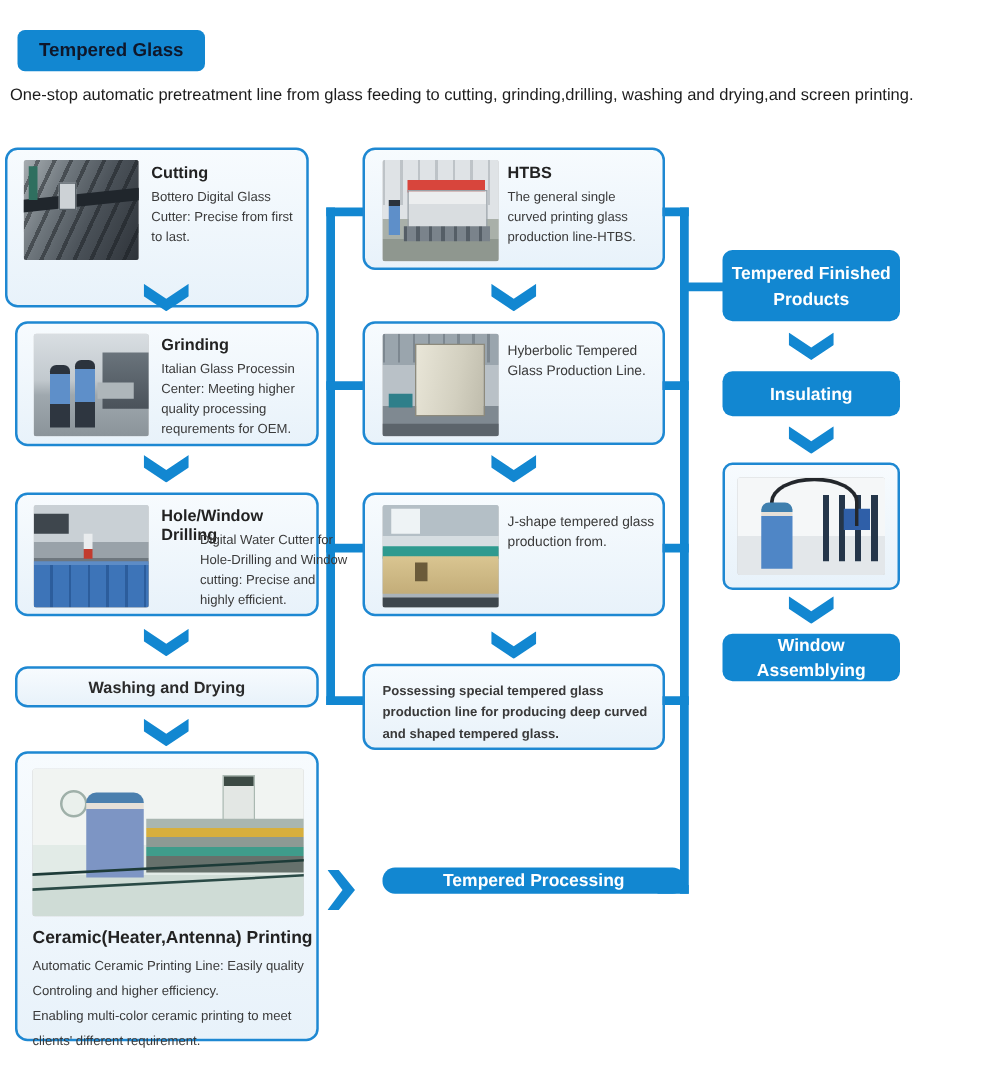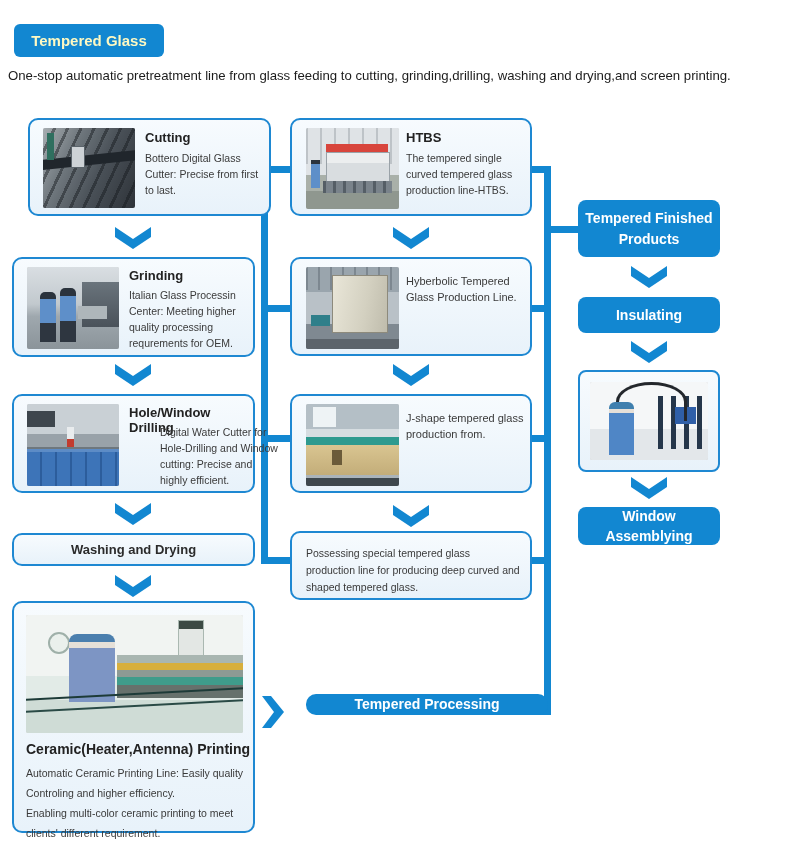--- a/index.html
+++ b/index.html
@@ -2,21 +2,21 @@
 <html><head>
 <meta charset="utf-8">
 <style>
   html,body { margin:0; padding:0; background:#fff; }
   .canvas {
     position:relative; width:800px; height:854px; background:#ffffff;
     font-family:"Liberation Sans", sans-serif; overflow:hidden;
   }
   .badge {
     position:absolute; left:14px; top:24px; width:150px; height:33px;
-    background:#1287d1; border-radius:6px; color:#fef9c3; font-size:15px; font-weight:700;
+    background:#1287d1; border-radius:6px; color:#0f172a; font-size:15px; font-weight:700;
     display:flex; align-items:center; justify-content:center; z-index:3;
   }
   .subtitle {
     position:absolute; left:8px; top:68px; font-size:13.2px; color:#1c1c1c;
     white-space:nowrap; letter-spacing:0; z-index:3;
   }
   .box {
     position:absolute; box-sizing:border-box;
     background:linear-gradient(180deg,#f7fbfe 0%,#e8f2fa 100%);
     border:2px solid #1e88d2; border-radius:10px; z-index:2;
@@ -51,21 +51,21 @@
   <div class="line" style="left:261px;top:557px;width:33px;height:7px;"></div>
 
   <div class="line" style="left:544px;top:166px;width:7px;height:549px;"></div>
   <div class="line" style="left:526px;top:166px;width:25px;height:7px;"></div>
   <div class="line" style="left:544px;top:226px;width:38px;height:7px;"></div>
   <div class="line" style="left:526px;top:305px;width:25px;height:7px;"></div>
   <div class="line" style="left:526px;top:435px;width:25px;height:7px;"></div>
   <div class="line" style="left:526px;top:557px;width:25px;height:7px;"></div>
   <div class="line" style="left:526px;top:708px;width:25px;height:7px;"></div>
 
-  <div class="box" style="left:28px;top:118px;width:243px;height:98px;">
+  <div class="box" style="left:4px;top:118px;width:243px;height:128px;">
     <div class="photo" style="left:13px;top:8px;width:92px;height:80px;">
       <div style="position:absolute;inset:0;background:linear-gradient(115deg,#a7adb1,#70787e 30%,#4a5158 60%,#2e3339);"></div>
       <div style="position:absolute;inset:0;background:repeating-linear-gradient(115deg,rgba(0,0,0,0) 0 9px,rgba(20,24,28,.45) 9px 12px);"></div>
       <div style="position:absolute;left:-10%;top:34%;width:120%;height:13%;background:#20262c;transform:rotate(-6deg);"></div>
       <div style="position:absolute;left:30%;top:22%;width:14%;height:26%;background:#cdd2d6;border:1px solid #5a636a;"></div>
       <div style="position:absolute;left:4%;top:6%;width:8%;height:34%;background:#2f6f5f;"></div>
     </div>
     <div class="box-title" style="left:115px;top:10px;">Cutting</div>
     <div class="box-body" style="left:115px;top:30px;width:120px;">Bottero Digital Glass Cutter: Precise from first to last.</div>
   </div>
@@ -131,21 +131,21 @@
   <div class="box" style="left:290px;top:118px;width:242px;height:98px;">
     <div class="photo" style="left:14px;top:8px;width:93px;height:81px;">
       <div style="position:absolute;inset:0;background:linear-gradient(180deg,#dfe3e6 0 58%,#a9b0a9 58% 78%,#8f978f 78%);"></div>
       <div style="position:absolute;left:0;top:0;width:100%;height:45%;background:repeating-linear-gradient(90deg,rgba(90,100,108,.25) 0 2px,rgba(0,0,0,0) 2px 14px);"></div>
       <div style="position:absolute;left:22%;top:20%;width:66%;height:12%;background:#d8453c;"></div>
       <div style="position:absolute;left:22%;top:30%;width:66%;height:36%;background:linear-gradient(180deg,#eceeef 0 35%,#d9dde0 35%);border:1px solid #9aa2a8;"></div>
       <div style="position:absolute;left:18%;top:66%;width:74%;height:14%;background:repeating-linear-gradient(90deg,#555e66 0 3px,#7a838b 3px 10px);"></div>
       <div class="fig" style="left:5%;top:40%;width:10%;height:34%;background:linear-gradient(180deg,#2b333d 0 16%,#5e8fc9 16%);"></div>
     </div>
     <div class="box-title" style="left:114px;top:10px;">HTBS</div>
-    <div class="box-body" style="left:114px;top:30px;width:118px;">The tempered single curved tempered glass production line-HTBS.</div>
+    <div class="box-body" style="left:114px;top:30px;width:118px;">The general single curved printing glass production line-HTBS.</div>
   </div>
 
   <svg class="arrow" style="left:393px;top:227px;" width="36" height="22" viewBox="0 0 36 22">
       <polygon points="0,0 18,12 36,0 36,10 18,22 0,10" fill="#1287d1"></polygon>
     </svg>
 
   <div class="box" style="left:290px;top:257px;width:242px;height:99px;">
     <div class="photo" style="left:14px;top:8px;width:93px;height:82px;">
       <div style="position:absolute;inset:0;background:linear-gradient(180deg,#9aa5ad 0 30%,#b9c1c7 30% 70%,#7f8991 70%);"></div>
       <div style="position:absolute;left:0;top:0;width:100%;height:28%;background:repeating-linear-gradient(90deg,rgba(70,80,90,.35) 0 2px,rgba(0,0,0,0) 2px 12px);"></div>
@@ -169,21 +169,21 @@
       <div style="position:absolute;left:28%;top:56%;width:11%;height:18%;background:#6b5b3a;"></div>
       <div style="position:absolute;left:0;bottom:0;width:100%;height:10%;background:#3e474d;"></div>
     </div>
     <div class="box-body" style="left:114px;top:14px;width:120px;font-size:11px;">J-shape tempered glass production from.</div>
   </div>
 
   <svg class="arrow" style="left:393px;top:505px;" width="36" height="22" viewBox="0 0 36 22">
       <polygon points="0,0 18,12 36,0 36,10 18,22 0,10" fill="#1287d1"></polygon>
     </svg>
 
-  <div class="box" style="left:290px;top:531px;width:242px;height:69px;">
+  <div class="box" style="left:290px;top:531px;width:242px;height:69px;font-weight:bold;">
     <div class="box-body" style="left:14px;top:12px;width:214px;line-height:17px;">Possessing special tempered glass production line for producing deep curved and shaped tempered glass.</div>
   </div>
 
   <svg class="arrow" style="left:262px;top:696px;" width="22" height="32" viewBox="0 0 22 32">
       <polygon points="0,0 12,16 0,32 9,32 22,16 9,0" fill="#1287d1"></polygon>
     </svg>
 
   <div class="solid-btn" style="left:306px;top:694px;width:242px;height:21px;border-radius:10px;">Tempered Processing</div>
 
   <div class="solid-btn" style="left:578px;top:200px;width:142px;height:57px;">Tempered Finished Products</div>

